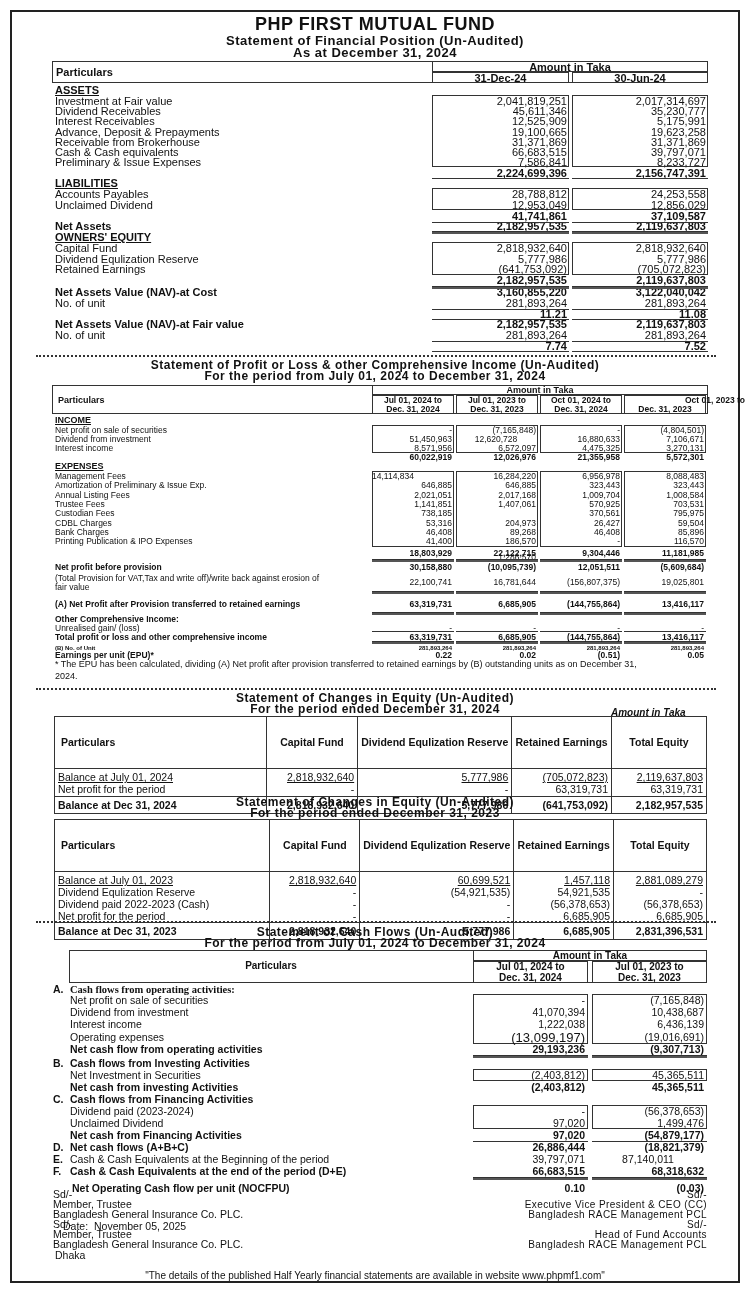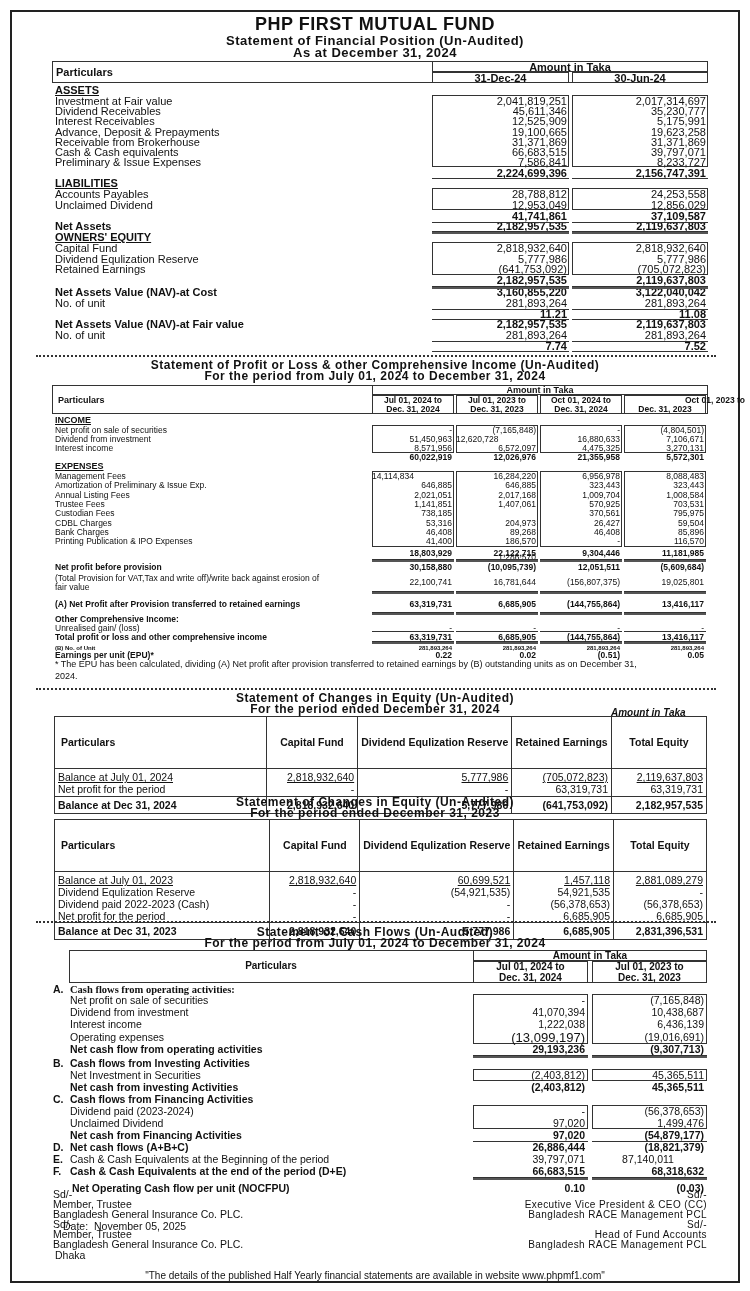--- a/index.html
+++ b/index.html
@@ -178,21 +178,21 @@
       <div class="box" style="left:624px;top:425px;width:82px;height:28px;"></div>
     </div>
   <div id="pl-income">
       <div class="row" style="left:55px;top:426px;font-size:8.5px;line-height:9px;">Net profit on sale of securities</div>
       <div class="row" style="left:372px;width:80px;text-align:right;top:426px;font-size:8.5px;line-height:9px;">-</div>
       <div class="row" style="left:456px;width:80px;text-align:right;top:426px;font-size:8.5px;line-height:9px;">(7,165,848)</div>
       <div class="row" style="left:540px;width:80px;text-align:right;top:426px;font-size:8.5px;line-height:9px;">-</div>
       <div class="row" style="left:624px;width:80px;text-align:right;top:426px;font-size:8.5px;line-height:9px;">(4,804,501)</div>
       <div class="row" style="left:55px;top:435px;font-size:8.5px;line-height:9px;">Dividend from investment</div>
       <div class="row" style="left:372px;width:80px;text-align:right;top:435px;font-size:8.5px;line-height:9px;">51,450,963</div>
-      <div class="row" style="left:456px;width:80px;text-align:left;top:435px;font-size:8.5px;line-height:9px;">12,620,728</div>
+      <div class="row" style="left:456px;width:80px;text-align:center;top:435px;font-size:8.5px;line-height:9px;">12,620,728</div>
       <div class="row" style="left:540px;width:80px;text-align:right;top:435px;font-size:8.5px;line-height:9px;">16,880,633</div>
       <div class="row" style="left:624px;width:80px;text-align:right;top:435px;font-size:8.5px;line-height:9px;">7,106,671</div>
       <div class="row" style="left:55px;top:444px;font-size:8.5px;line-height:9px;">Interest income</div>
       <div class="row" style="left:372px;width:80px;text-align:right;top:444px;font-size:8.5px;line-height:9px;">8,571,956</div>
       <div class="row" style="left:456px;width:80px;text-align:right;top:444px;font-size:8.5px;line-height:9px;">6,572,097</div>
       <div class="row" style="left:540px;width:80px;text-align:right;top:444px;font-size:8.5px;line-height:9px;">4,475,325</div>
       <div class="row" style="left:624px;width:80px;text-align:right;top:444px;font-size:8.5px;line-height:9px;">3,270,131</div>
       <div class="row b" style="left:372px;width:80px;text-align:right;top:453px;font-size:8.5px;line-height:9px;">60,022,919</div>
       <div class="row b" style="left:456px;width:80px;text-align:right;top:453px;font-size:8.5px;line-height:9px;">12,026,976</div>
       <div class="row b" style="left:540px;width:80px;text-align:right;top:453px;font-size:8.5px;line-height:9px;">21,355,958</div>

